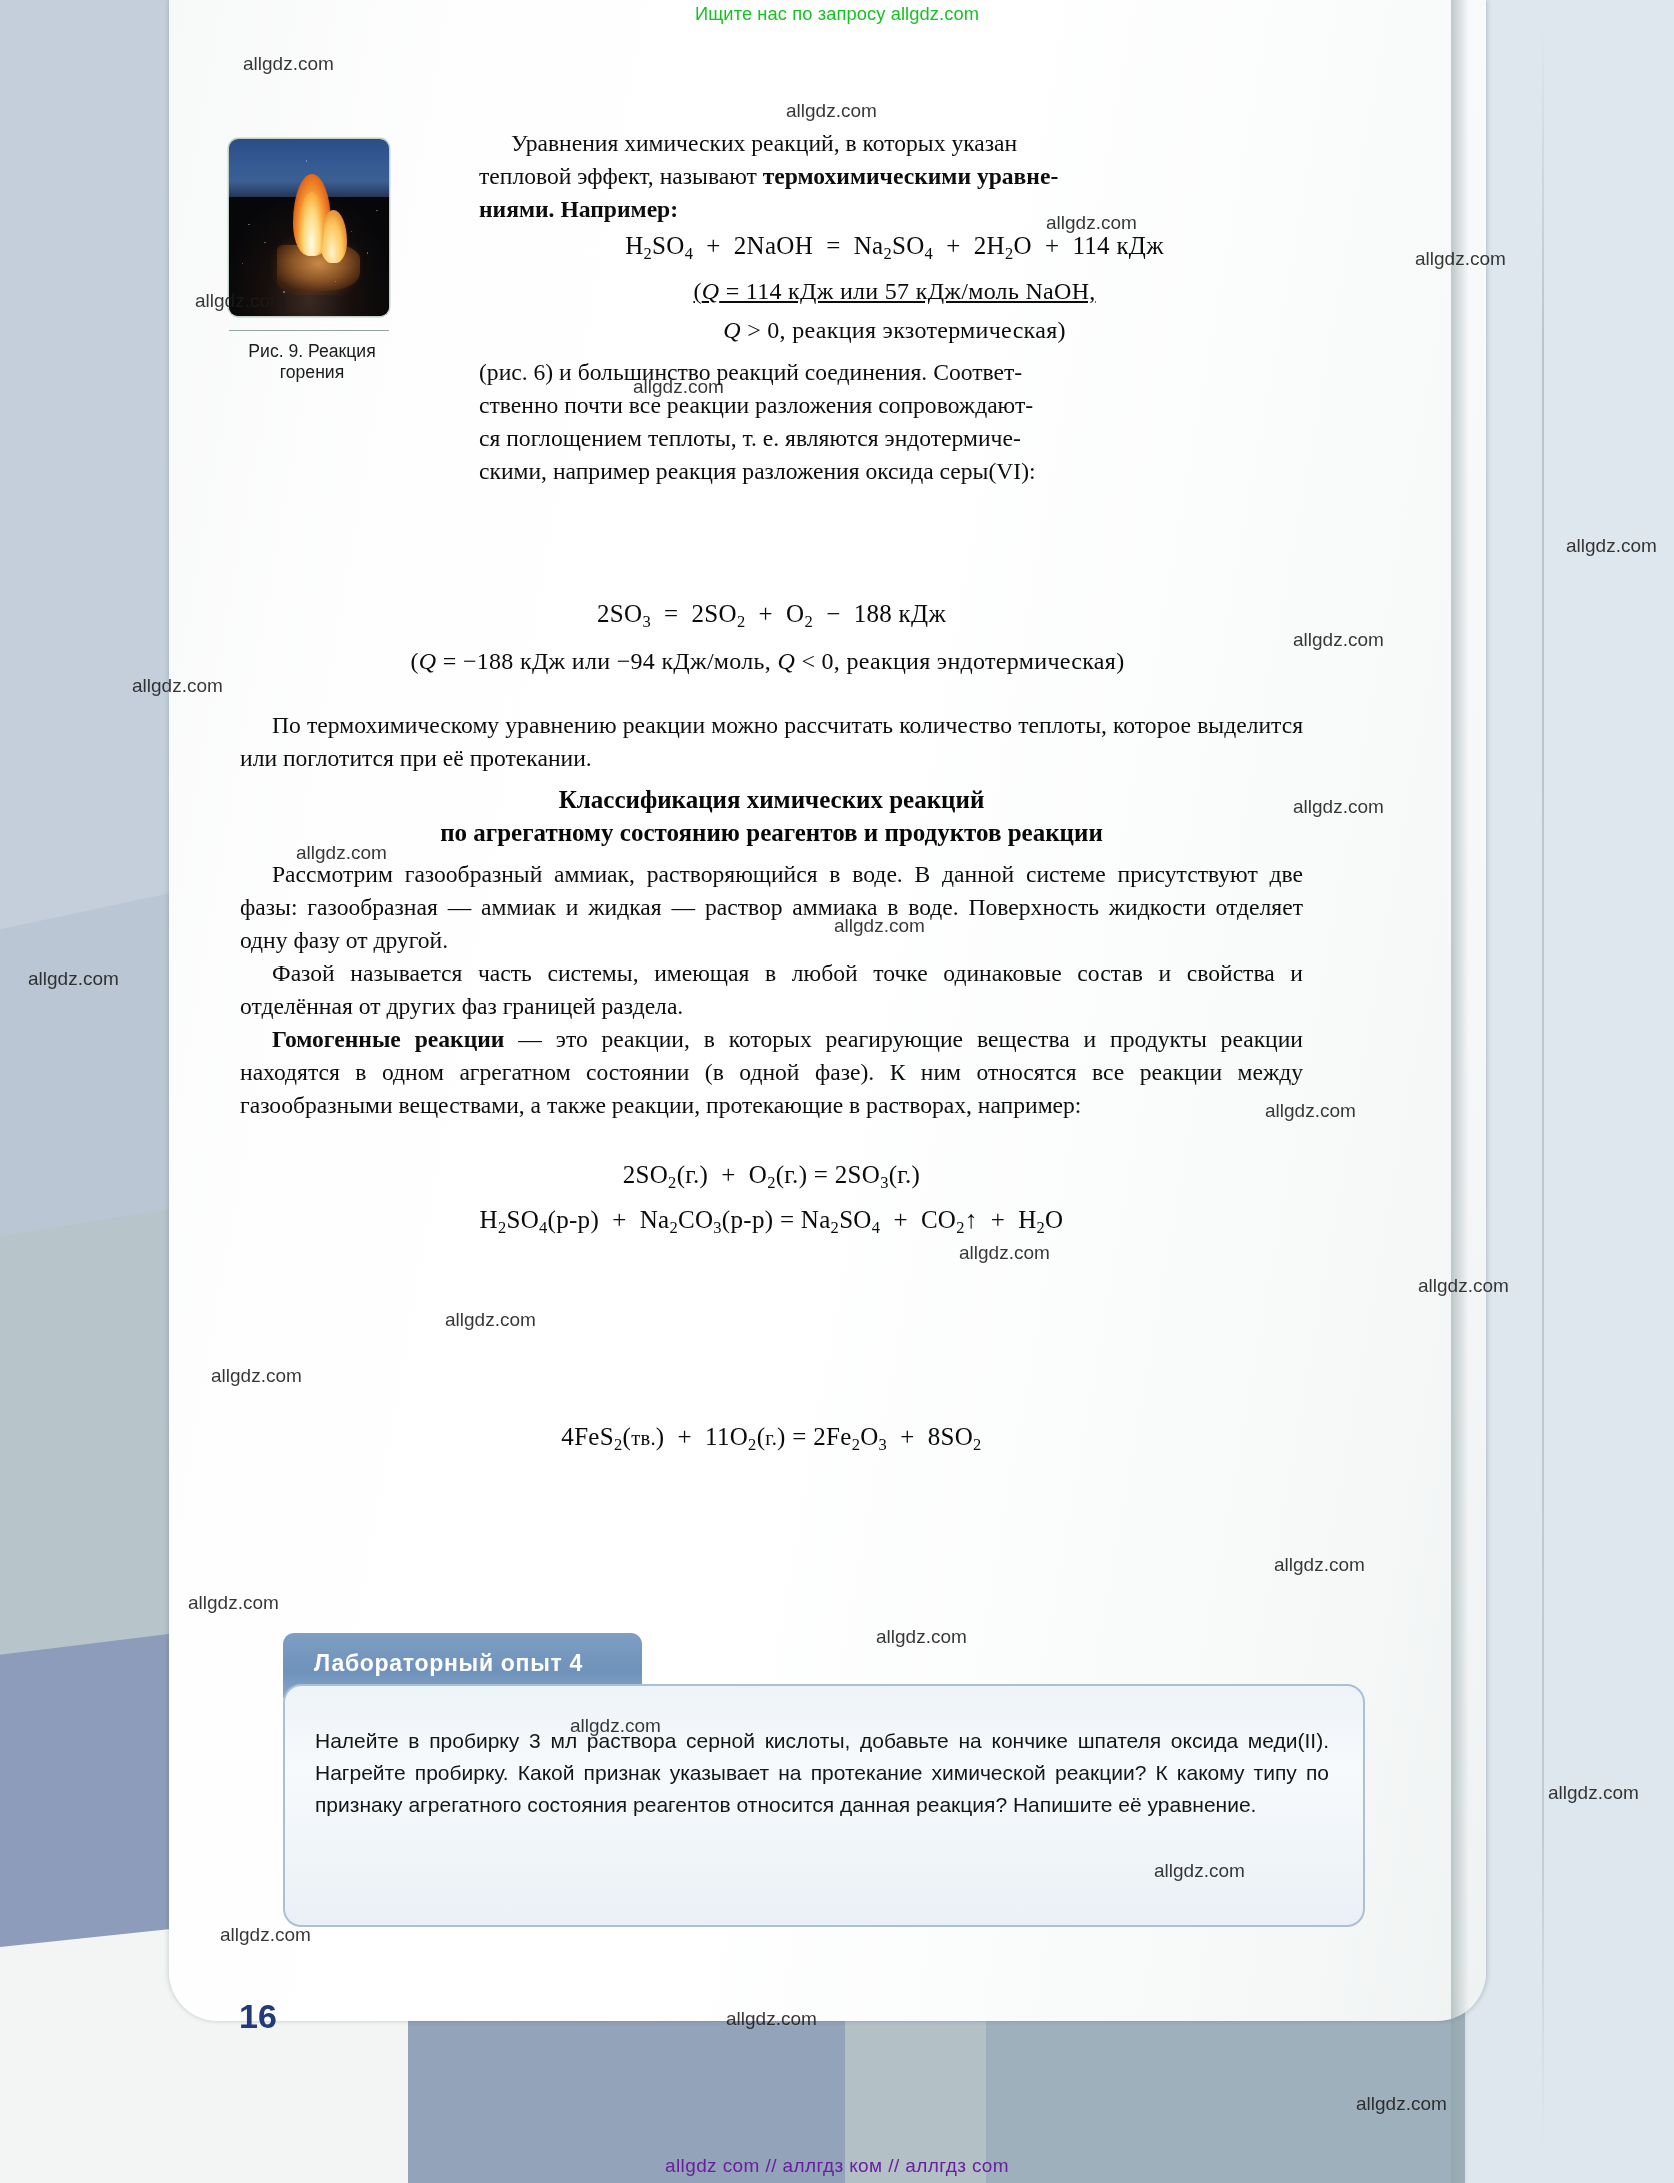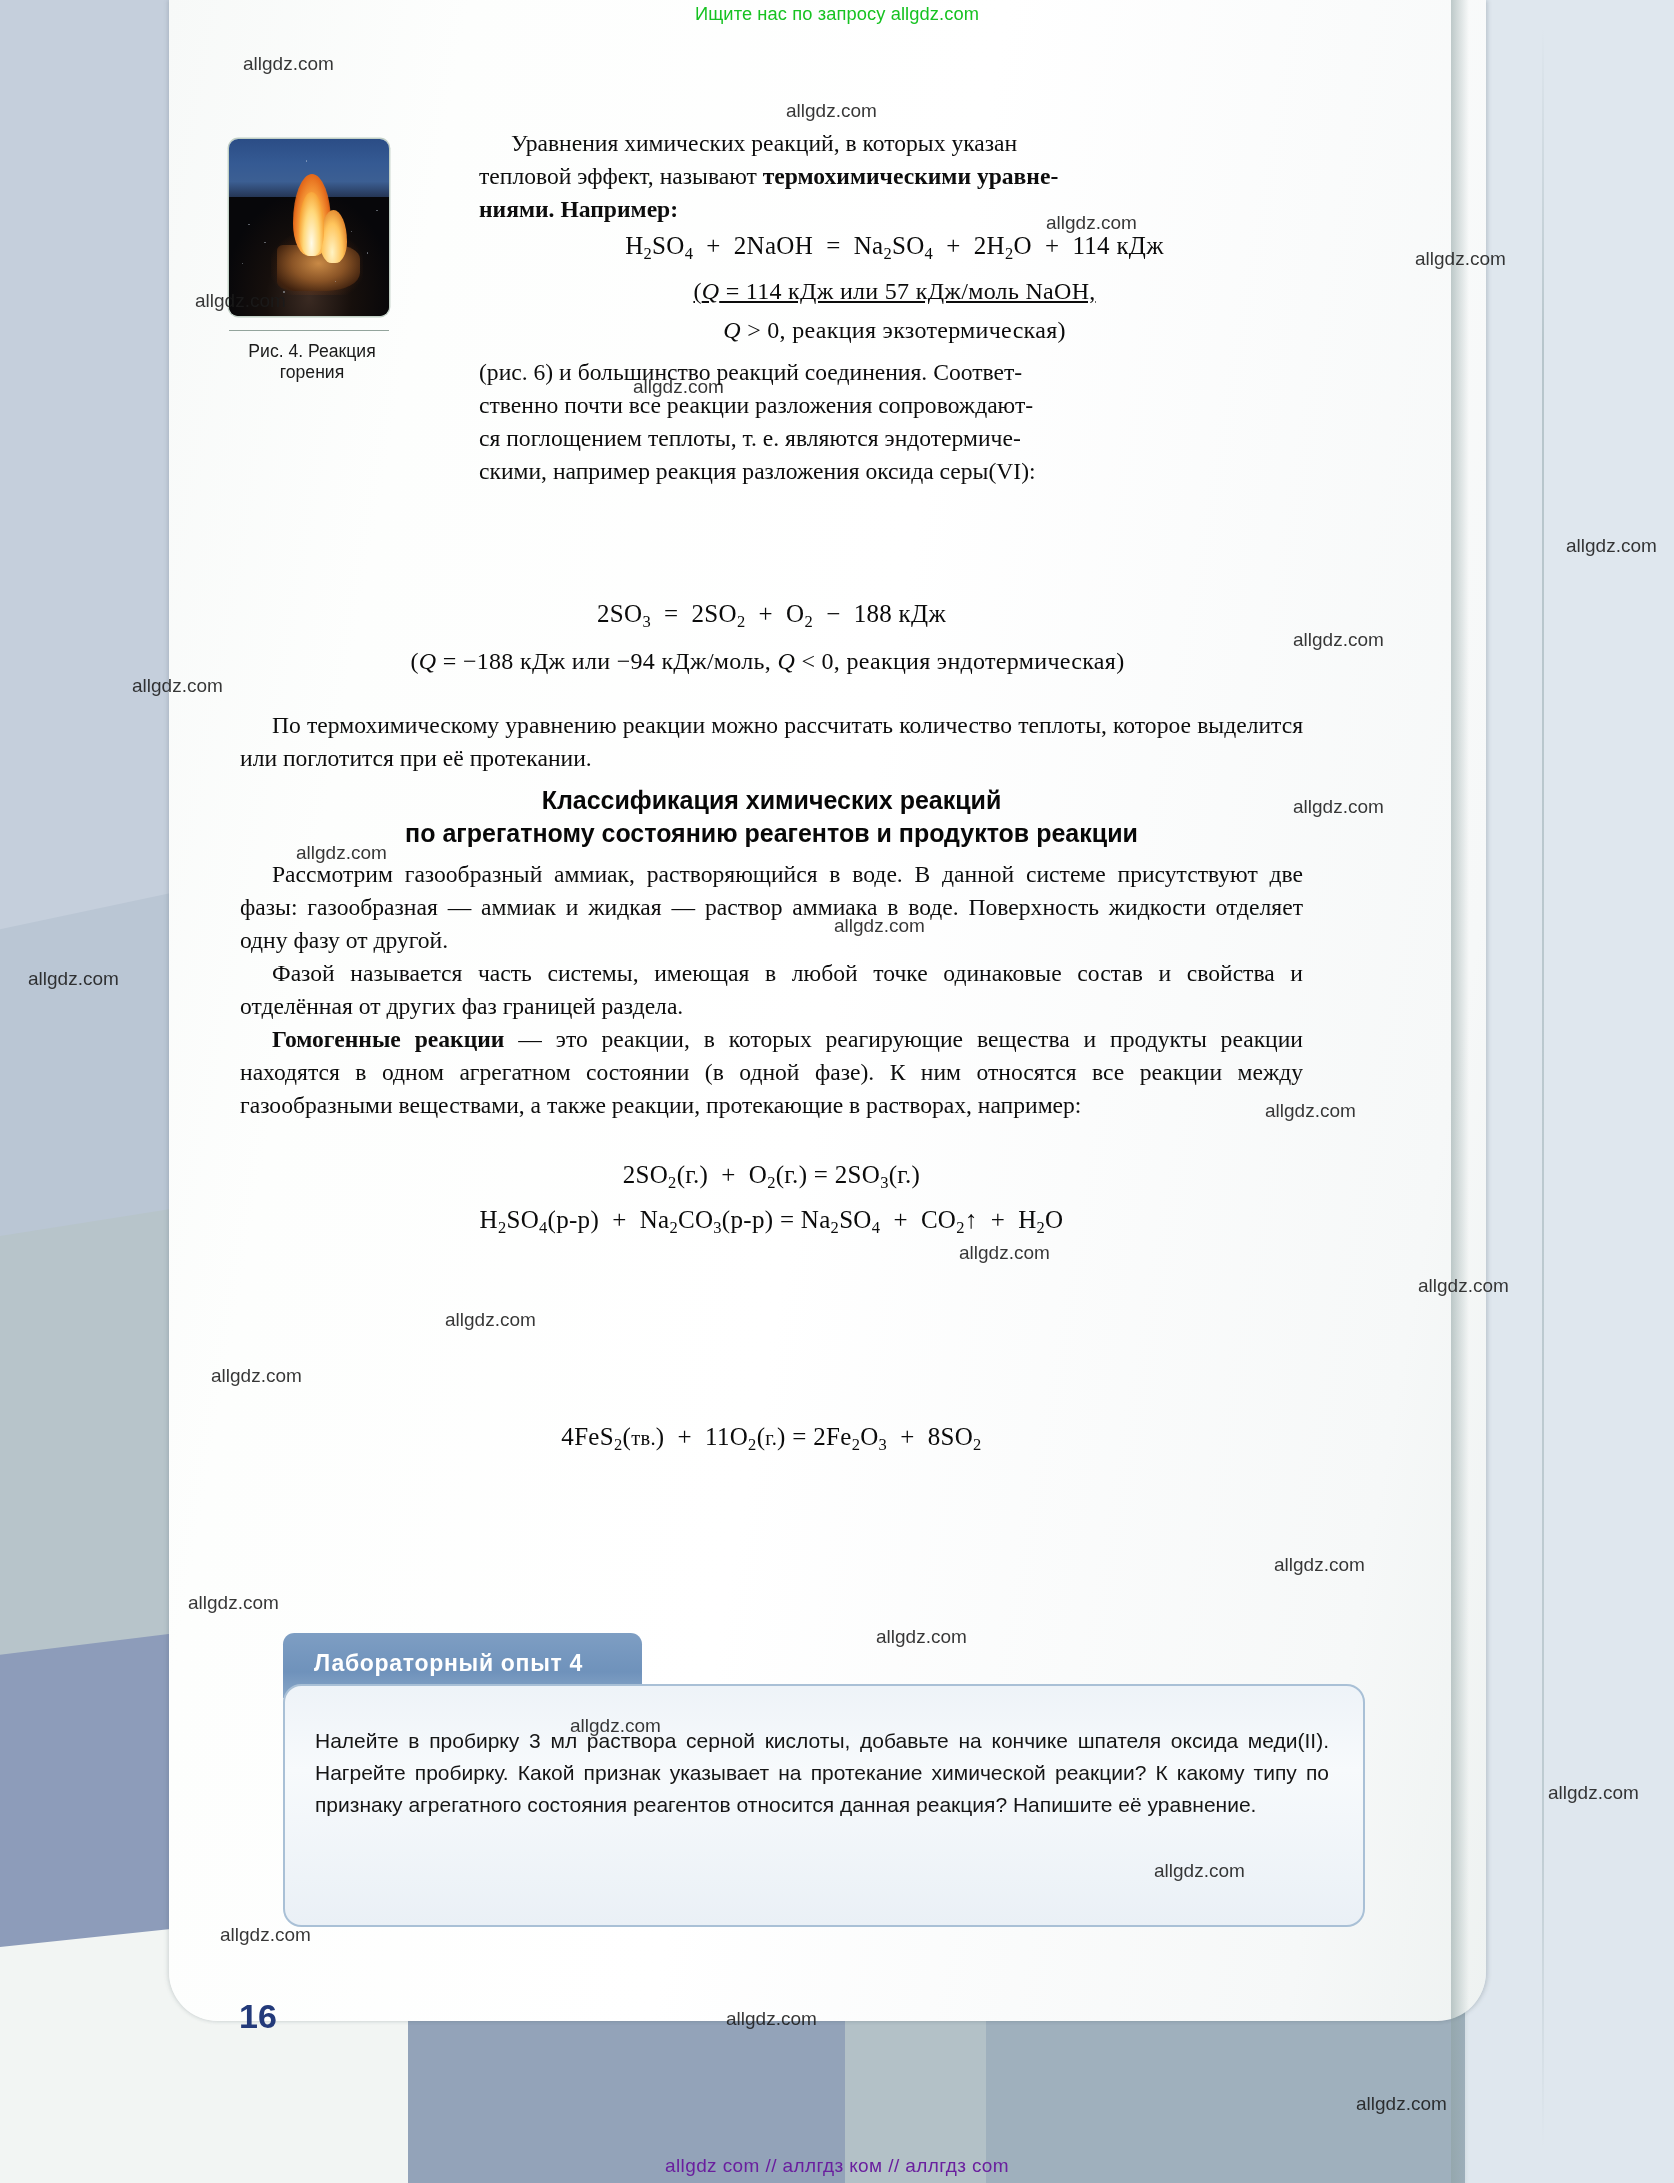--- a/index.html
+++ b/index.html
@@ -93,21 +93,21 @@
      background:radial-gradient(ellipse at 50% 40%,#c98a46 0%,#8a5426 45%,#40220f 80%,rgba(30,16,8,0) 100%);
      border-radius:5.6px 30% 40% 20%;filter:blur(0.4px);}
   .glow{position:absolute;left:26%;top:52%;width:58%;height:36%;
      background:radial-gradient(ellipse at 50% 55%,rgba(255,170,60,.45) 0%,rgba(200,90,20,.18) 45%,rgba(0,0,0,0) 75%);}
   #fig-rule{position:absolute;left:60px;top:330px;width:160px;height:1.4px;
      background:#93a49c;}
   #fig-caption{position:absolute;left:48px;top:341px;width:190px;text-align:center;
      font-family:"Liberation Sans",sans-serif;font-size:17.6px;color:#1b1b1b;}
   
   .heading{position:absolute;width:1063px;left:71px;text-align:center;
-     font-family:Liberation Sans, sans-serif;font-weight:bold;font-size:25px;color:#080808;}
+     font-family:Liberation Serif, serif;font-weight:bold;font-size:25px;color:#080808;}
   
   #lab-box{position:absolute;left:76px;top:1633px;width:1078px;height:366px;margin-left:38px;}
   #lab-tab{position:absolute;left:0;top:0;width:359px;height:65px;
      background:linear-gradient(180deg,#7e9ec3 0%,#6f92bb 60%,#8aa8c9 100%);
      border-radius:11.3px 11.3px 0 0;}
   #lab-tab-label{position:absolute;left:31px;top:17px;
      font-family:"Liberation Sans",sans-serif;font-weight:bold;font-size:23px;
      color:#ffffff;letter-spacing:0.7px;}
   #lab-body{position:absolute;left:0;top:51px;width:1078px;height:239px;
      background:linear-gradient(180deg,#eef3f8 0%,#f7fafc 35%,#eaf0f6 100%);
@@ -160,21 +160,21 @@
       <div class="speck" style="left:8%;top:70%;width:1.4px;height:1.4px"></div>
       <div class="speck" style="left:76%;top:52%;width:1.4px;height:1.4px"></div>
       <div class="speck" style="left:86%;top:64%;width:1.4px;height:1.4px"></div>
       <div class="speck" style="left:66%;top:80%;width:1.4px;height:1.4px"></div>
       <div class="speck" style="left:34%;top:86%;width:1.4px;height:1.4px"></div>
       <div class="speck" style="left:92%;top:40%;width:1.4px;height:1.4px"></div>
       <div class="speck" style="left:48%;top:12%;width:1.4px;height:1.4px"></div>
     </div>
   </div>
   <div id="fig-rule"></div>
-  <div id="fig-caption">Рис. 4. Реакция горения</div>
+  <div id="fig-caption">Рис. 9. Реакция горения</div>
 
   <div class="para" style="left:310px;top:127px;width:831px;">
     <span style="text-indent:32px;display:inline"></span>
     <span style="display:block;text-indent:32px;">Уравнения химических реакций, в которых указан</span>
     <span style="display:block;">
       <span>тепловой эффект, называют </span><b>термохимическими уравне-</b>
     </span>
     <span style="display:block;font-weight:bold;">ниями. Например:</span>
   </div>
 

